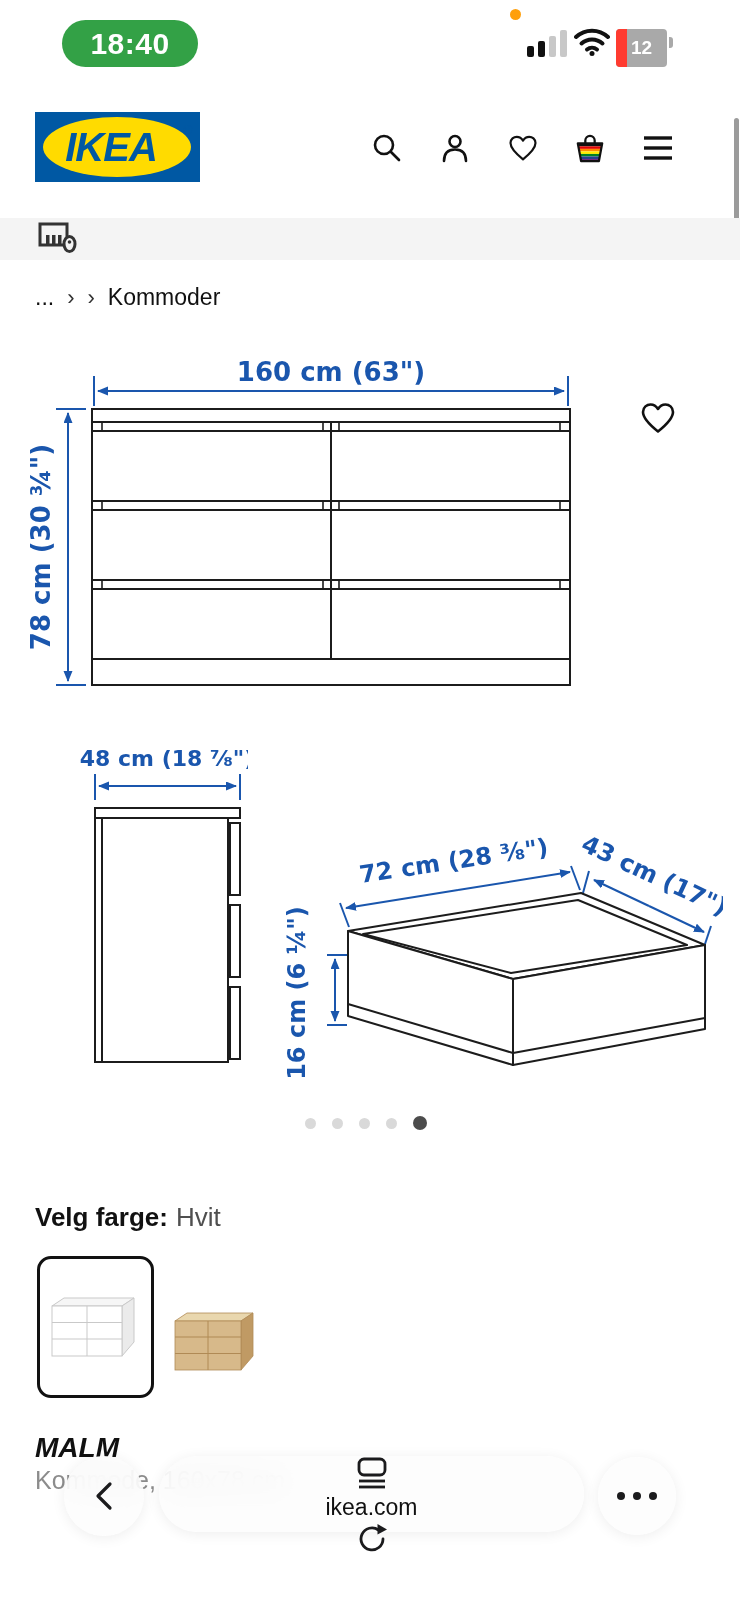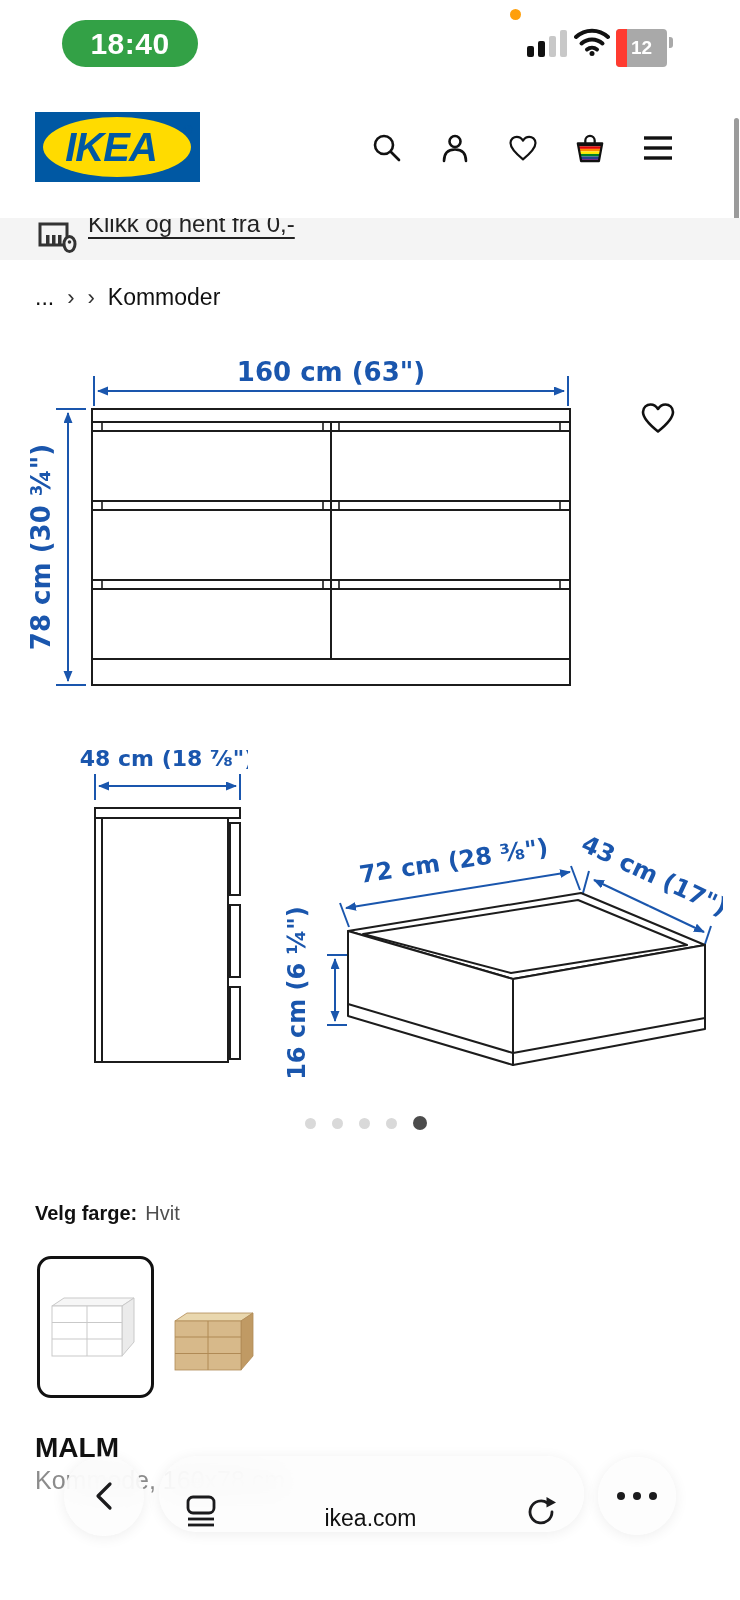--- a/index.html
+++ b/index.html
@@ -40,41 +40,41 @@
   .crumb-sep { font-size:22px; color:#333; }
 
   
   .dimsvg text { font-family:"DejaVu Sans", sans-serif; font-weight:bold; fill:#1a56ad; }
   .wishlist-heart { left:640px; top:402px; }
   .dots { left:305px; top:1116px; display:flex; align-items:center; gap:16px; }
   .dot { width:11px; height:11px; border-radius:50%; background:#d9d9d9; }
   .dot.active { width:14px; height:14px; background:#4c4c4c; }
 
   
-  .color-label { left:35px; top:1202px; font-size:20px; color:#111; }
+  .color-label { left:35px; top:1202px; font-size:26px; color:#111; }
   .color-label b { font-weight:bold; }
   .color-label .val { color:#4f4f4f; font-weight:normal; margin-left:8px; }
   .swatch-selected { left:37px; top:1256px; width:117px; height:142px; border:3px solid #111;
     border-radius:14px; background:#fff; display:flex; align-items:center; justify-content:center; }
   .swatch-oak { left:172px; top:1302px; width:90px; height:80px; display:flex; align-items:center; justify-content:center; }
 
   
-  .p-name { left:35px; top:1432px; font-size:28px; font-weight:bold; color:#111; }
+  .p-name { left:35px; top:1432px; font-size:28px; font-weight:bold; color:#111;font-style:italic; }
   .p-desc { left:35px; top:1466px; font-size:25px; color:#8c8c8c; white-space:nowrap; }
   .p-price { left:35px; top:1524px; font-size:58px; font-weight:bold; color:#cccccc; letter-spacing:1px; }
   .p-price .suffix { font-size:28px; font-weight:bold; color:#c9c9c9; margin-left:2px; }
 
   
   .tb { background:rgba(252,252,252,0.82); -webkit-backdrop-filter:blur(16px); backdrop-filter:blur(16px);
     box-shadow:0 2px 14px rgba(0,0,0,0.07); }
   .tb-circle { width:80px; height:80px; border-radius:50%; display:flex; align-items:center; justify-content:center; }
   .tb-back { left:64px; top:1456px; }
   .tb-more { left:598px; top:1457px; width:78px; height:78px; }
   .tb-pill { left:159px; top:1456px; width:425px; height:76px; border-radius:38px;
-    display:flex; align-items:flex-end; padding:0 26px; }
+    display:flex; align-items:center; padding:0 26px;flex-direction:column; }
   .tb-url { flex:1; text-align:center; font-size:23px; color:#111; }
   .tb-dots { display:flex; gap:8px; }
   .tb-dots span { width:8px; height:8px; border-radius:50%; background:#1b1b1d; }
 </style>
 </head>
 <body>
 
 <div id="screen">
 
   <svg width="0" height="0" style="position:absolute">
@@ -167,21 +167,20 @@
     <span class="promo-icon">
       <svg width="40" height="34" viewBox="0 0 40 34">
         <rect x="2" y="2" width="27" height="21" fill="none" stroke="#333" stroke-width="3"></rect>
         <rect x="8" y="13" width="3.5" height="10" fill="#333"></rect>
         <rect x="14" y="13" width="3.5" height="10" fill="#333"></rect>
         <rect x="20" y="13" width="3.5" height="10" fill="#333"></rect>
         <ellipse cx="31.5" cy="22" rx="5.5" ry="7.5" fill="#f4f4f4" stroke="#333" stroke-width="3"></ellipse>
         <circle cx="31.5" cy="20" r="1.8" fill="#333"></circle>
       </svg>
     </span>
-    <span class="promo-text">Klikk og hent fra 0,-</span>
   </div>
 
   <div class="abs breadcrumb">
     <span>...</span>
     <span class="crumb-sep">›</span>
     <span class="crumb-sep">›</span>
     <span>Kommoder</span>
   </div>
 
   <svg class="abs dimsvg" style="left:28px; top:350px" width="560" height="345" viewBox="0 0 560 345">

